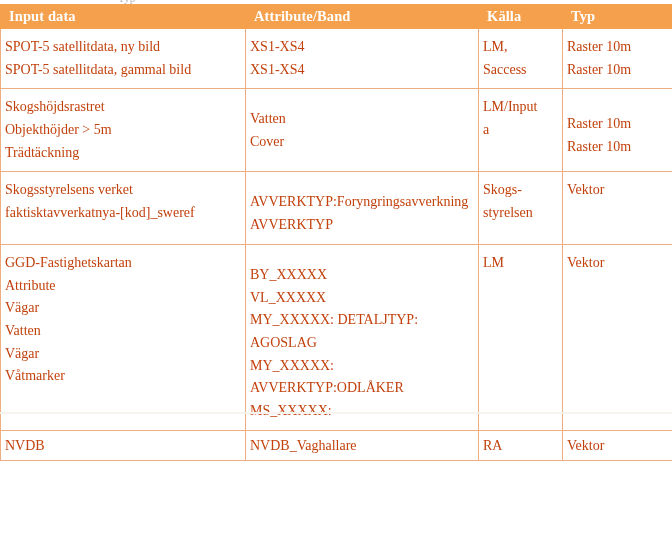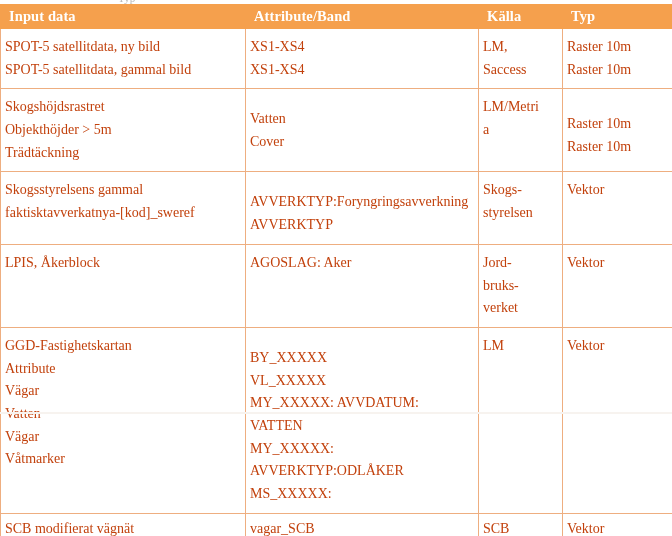--- a/index.html
+++ b/index.html
@@ -123,102 +123,86 @@
         <td>
           <span class="ln">Skogshöjdsrastret</span>
           <span class="ln">Objekthöjder &gt; 5m</span>
           <span class="ln">Trädtäckning</span>
         </td>
         <td class="shift3">
           <span class="ln">Vatten</span>
           <span class="ln">Cover</span>
         </td>
         <td>
-          <span class="ln">LM/Metri</span>
+          <span class="ln">LM/Input</span>
           <span class="ln">a</span>
         </td>
         <td class="shift4">
           <span class="ln">Raster 10m</span>
           <span class="ln">Raster 10m</span>
         </td>
       </tr>
 
       <tr>
         <td>
-          <span class="ln">Skogsstyrelsens gammal</span>
+          <span class="ln">Skogsstyrelsens verket</span>
           <span class="ln">faktisktavverkatnya-[kod]_sweref</span>
         </td>
         <td class="shift3">
           <span class="ln">AVVERKTYP:Foryngringsavverkning</span>
           <span class="ln">AVVERKTYP</span>
         </td>
         <td>
           <span class="ln">Skogs-</span>
           <span class="ln">styrelsen</span>
         </td>
         <td>
           <span class="ln">Vektor</span>
         </td>
       </tr>
 
-      <tr>
-        <td>
-          <span class="ln">LPIS, Åkerblock</span>
-        </td>
-        <td>
-          <span class="ln">AGOSLAG: Aker</span>
-        </td>
-        <td>
-          <span class="ln">Jord-</span>
-          <span class="ln">bruks-</span>
-          <span class="ln">verket</span>
-        </td>
-        <td>
-          <span class="ln">Vektor</span>
-        </td>
-      </tr>
 
       <tr>
         <td>
           <span class="ln">GGD-Fastighetskartan</span>
           <span class="ln">Attribute</span>
           <span class="ln">Vägar</span>
           <span class="ln">Vatten</span>
           <span class="ln">Vägar</span>
           <span class="ln">Våtmarker</span>
         </td>
         <td class="shift3">
           <span class="ln">BY_XXXXX</span>
           <span class="ln">VL_XXXXX</span>
-          <span class="ln">MY_XXXXX: AVVDATUM: VATTEN</span>
+          <span class="ln">MY_XXXXX: DETALJTYP: AGOSLAG</span>
           <span class="ln">MY_XXXXX:</span>
           <span class="ln">AVVERKTYP:ODLÅKER</span>
           <span class="ln">MS_XXXXX:</span>
         </td>
         <td>
           <span class="ln">LM</span>
         </td>
         <td>
           <span class="ln">Vektor</span>
         </td>
       </tr>
 
-
-      <tr>
-        <td class="tight">
-          <span class="ln">SCB modifierat vägnät</span>
-        </td>
-        <td class="tight">
-          <span class="ln">vagar_SCB</span>
-        </td>
-        <td class="tight">
-          <span class="ln">SCB</span>
+      <tr>
+        <td class="tight">
+          <span class="ln">NVDB</span>
+        </td>
+        <td class="tight">
+          <span class="ln">NVDB_Vaghallare</span>
+        </td>
+        <td class="tight">
+          <span class="ln">RA</span>
         </td>
         <td class="tight">
           <span class="ln">Vektor</span>
         </td>
       </tr>
+
 
     </tbody>
   </table>
 
   <div class="bottom-rule"></div>
 </div>
 
 </body></html>

